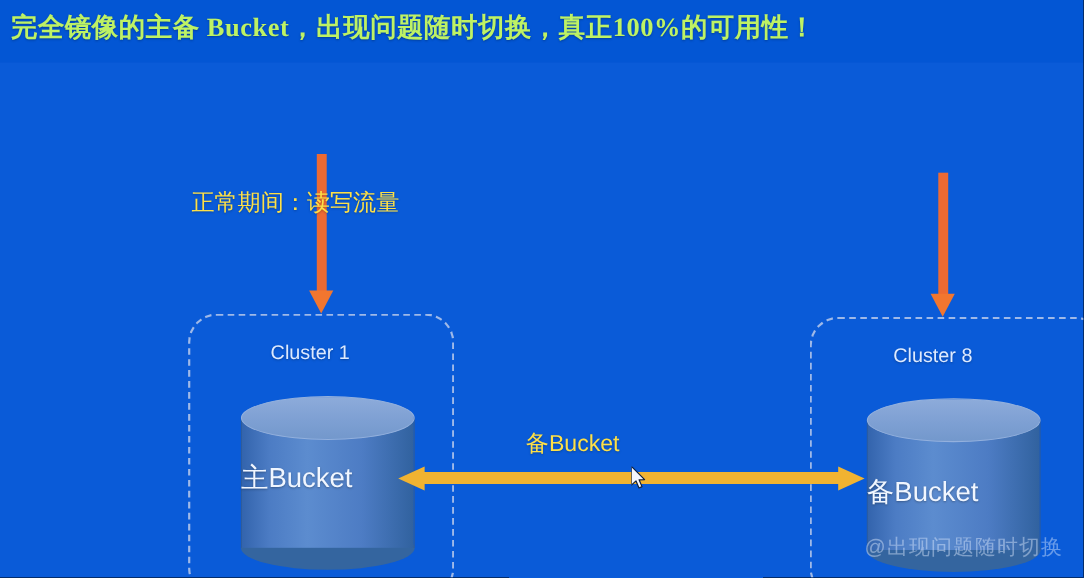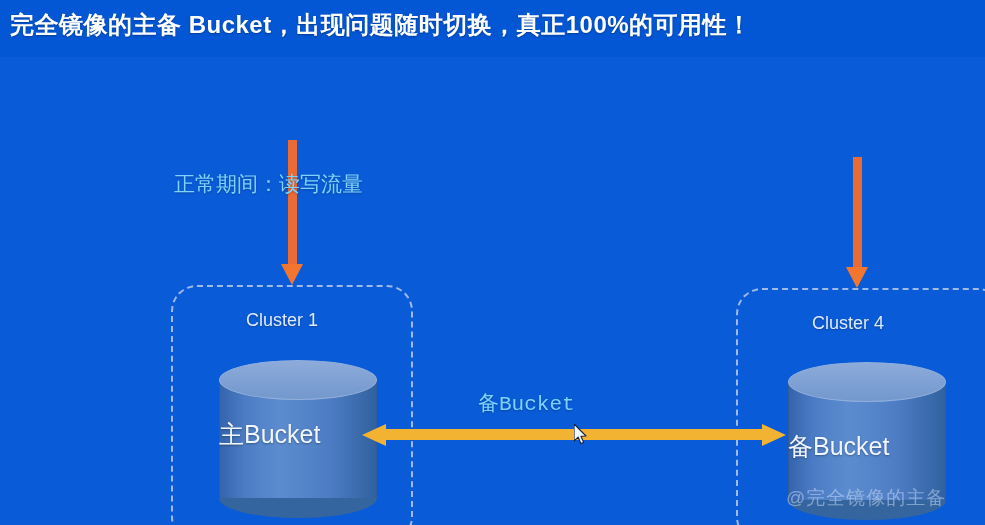--- a/index.html
+++ b/index.html
@@ -31,24 +31,25 @@
     background: #0a5bd8;
   }
 
   
   .title {
     position: absolute;
     left: 10px;
     top: 9px;
     font-size: 24px;
     font-weight: 700;
-    color: #ffffff;
+    color: #bef264;
     letter-spacing: 0.5px;
     white-space: nowrap;
     text-shadow: 0 1px 2px rgba(0,0,0,0.28);
+    font-family: Liberation Serif, serif;
   }
 
   
   .cluster-box {
     position: absolute;
     border: 2px dashed #9fb9e8;
     border-radius: 26px;
     box-sizing: border-box;
     background: transparent;
   }
@@ -189,24 +190,23 @@
     width: 0; height: 0;
     border-top: 11px solid transparent;
     border-bottom: 11px solid transparent;
     border-left: 24px solid #f1b331;
   }
 
   
   .annot {
     position: absolute;
     font-size: 21px;
-    color: #7dd3fc;
+    color: #fde047;
     white-space: nowrap;
     text-shadow: 0 1px 2px rgba(0,0,0,0.25);
-    font-family: Liberation Mono, monospace;
   }
   #annot-normal { left: 174px; top: 170px; }
   #annot-sync   { left: 478px; top: 389px; }
 
   
   #watermark {
     position: absolute;
     left: 786px;
     top: 485px;
     font-size: 19px;
@@ -251,36 +251,36 @@
   <div class="cluster-label" id="cluster1-label">Cluster 1</div>
 
   <div class="cyl" id="cyl1">
     <div class="bottom"></div>
     <div class="body"></div>
     <div class="top"></div>
     <div class="cyl-text">主Bucket</div>
   </div>
 
   <div class="cluster-box" id="cluster2-box"></div>
-  <div class="cluster-label" id="cluster2-label">Cluster 4</div>
+  <div class="cluster-label" id="cluster2-label">Cluster 8</div>
 
   <div class="cyl" id="cyl2">
     <div class="bottom"></div>
     <div class="body"></div>
     <div class="top"></div>
     <div class="cyl-text">备Bucket</div>
   </div>
 
   <div class="annot" id="annot-sync">备Bucket</div>
 
   <div id="h-arrow">
     <div class="head-l"></div>
     <div class="shaft"></div>
     <div class="head-r"></div>
   </div>
 
-  <div id="watermark">@完全镜像的主备</div>
+  <div id="watermark">@出现问题随时切换</div>
 
   <svg id="cursor" viewBox="0 0 14 22">
     <polygon points="0,0 0,17 4.2,13.2 6.9,19.6 9.6,18.4 7,12.2 12,12" fill="#f2f6ff" stroke="#10203a" stroke-width="1.1" stroke-linejoin="round"></polygon>
   </svg>
 
 </div>
 
 </body></html>

